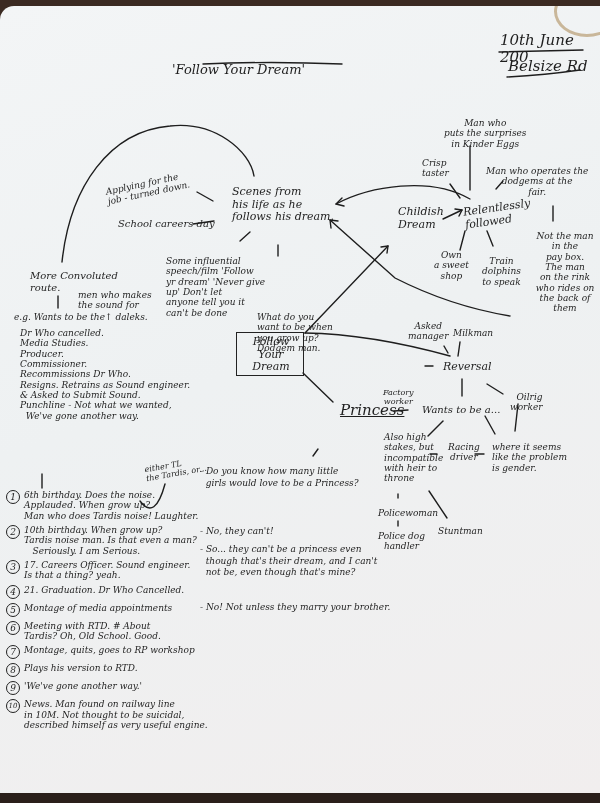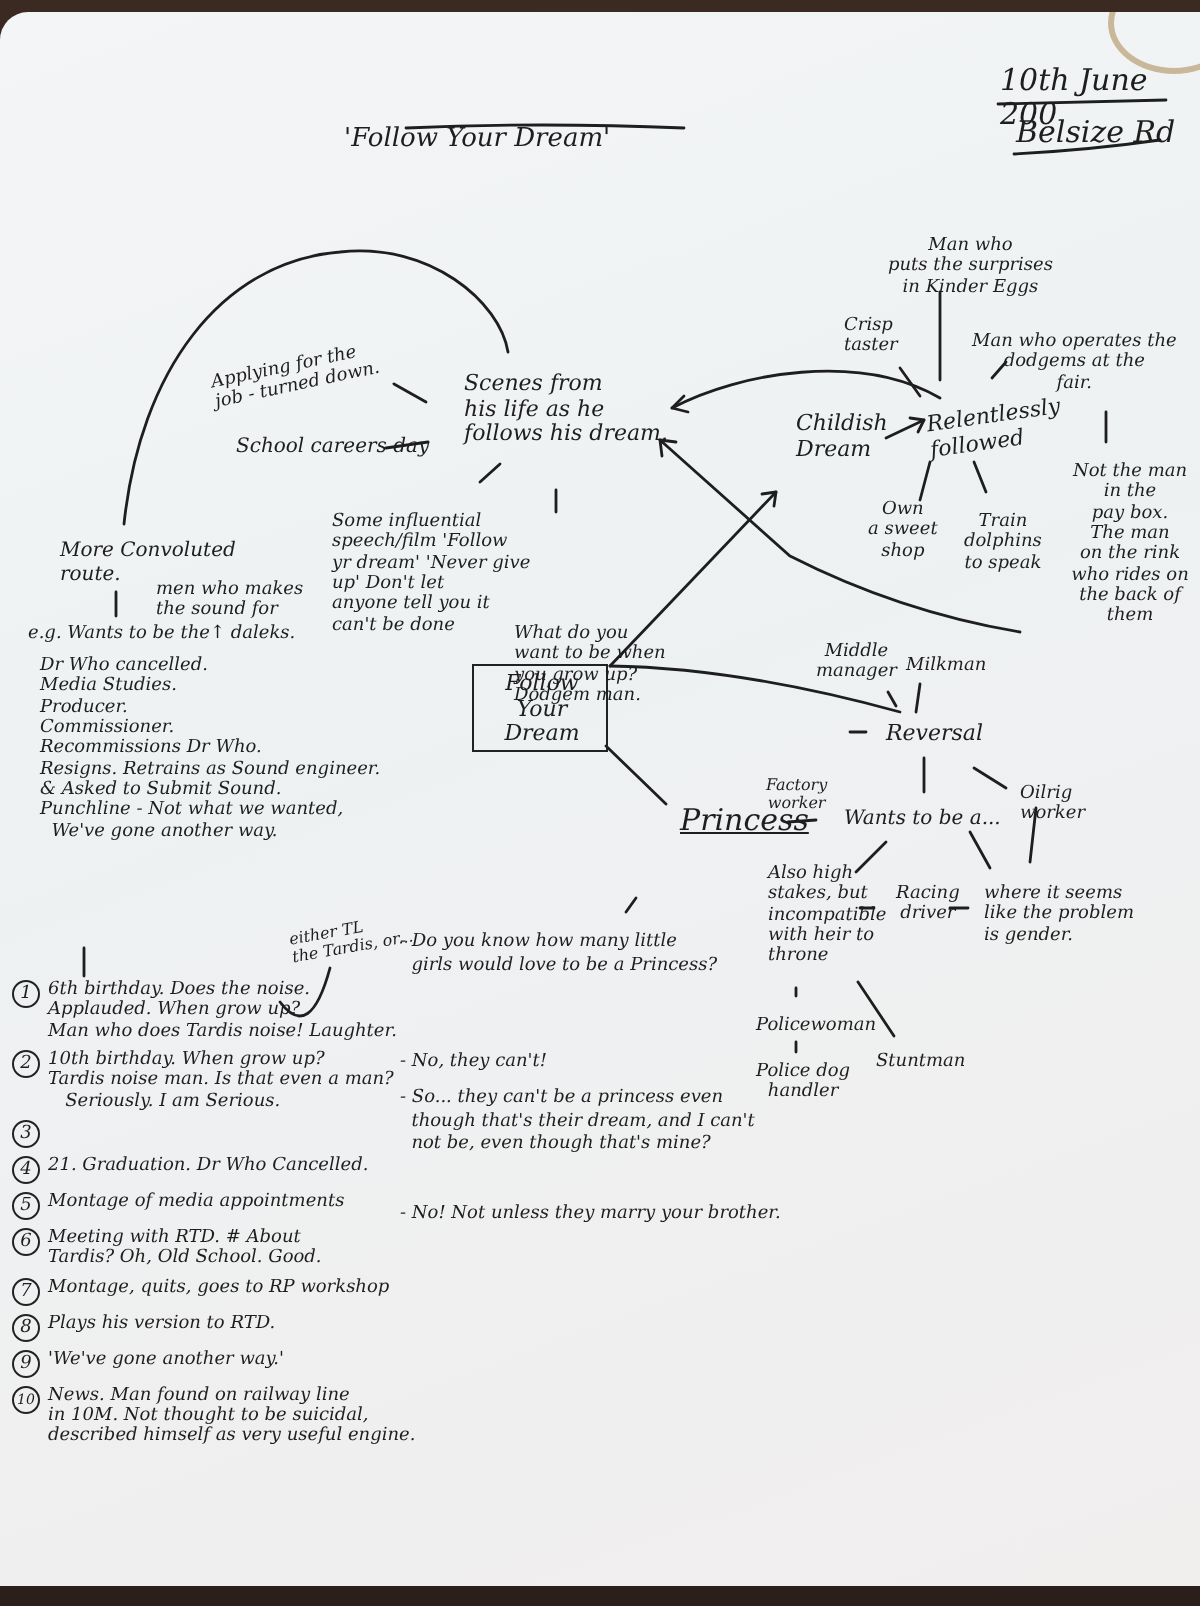--- a/index.html
+++ b/index.html
@@ -126,26 +126,26 @@
 who rides on
 the back of them</div>
   <div class="hw s9" style="left:434px;top:244px;text-align:center;">Own
 a sweet
 shop</div>
   <div class="hw s9" style="left:482px;top:250px;text-align:center;">Train
 dolphins
 to speak</div>
 
   <div class="hw s11" style="left:443px;top:355px;">Reversal</div>
-  <div class="hw s9" style="left:408px;top:315px;text-align:center;">Middle
+  <div class="hw s9" style="left:408px;top:315px;text-align:center;">Asked
 manager</div>
   <div class="hw s9" style="left:453px;top:322px;">Milkman</div>
   <div class="hw s8 s9" style="left:383px;top:352px;font-size:8px;text-align:center;margin-top:30px;">Factory
 worker</div>
-  <div class="hw s9" style="left:510px;top:386px;text-align:left;">Oilrig
+  <div class="hw s9" style="left:510px;top:386px;text-align:right;">Oilrig
 worker</div>
 
   <div class="hw s12 u" style="left:340px;top:396px;">Princess</div>
   <div class="hw s10" style="left:422px;top:398px;">Wants to be a...</div>
   <div class="hw s9" style="left:384px;top:426px;">Also high
 stakes, but
 incompatible
 with heir to
 throne</div>
   <div class="hw s9" style="left:448px;top:436px;text-align:center;">Racing
@@ -189,20 +189,22 @@
 Man who does Tardis noise! Laughter.</span>
     </div>
     <div style="display:flex;margin-bottom:4px;">
       <span class="hw s9" style="position:static;border:1px solid #222;border-radius:50%;width:12px;height:12px;text-align:center;line-height:12px;margin-right:4px;">2</span>
       <span class="hw s9" style="position:static;white-space:pre;">10th birthday. When grow up?
 Tardis noise man. Is that even a man?
    Seriously. I am Serious.</span>
     </div>
     <div style="display:flex;margin-bottom:4px;">
       <span class="hw s9" style="position:static;border:1px solid #222;border-radius:50%;width:12px;height:12px;text-align:center;line-height:12px;margin-right:4px;">3</span>
+      <span class="hw s9" style="position:static;">17. Careers Officer. Sound engineer.
+Is that a thing? yeah.</span>
     </div>
     <div style="display:flex;margin-bottom:4px;">
       <span class="hw s9" style="position:static;border:1px solid #222;border-radius:50%;width:12px;height:12px;text-align:center;line-height:12px;margin-right:4px;">4</span>
       <span class="hw s9" style="position:static;">21. Graduation. Dr Who Cancelled.</span>
     </div>
     <div style="display:flex;margin-bottom:4px;">
       <span class="hw s9" style="position:static;border:1px solid #222;border-radius:50%;width:12px;height:12px;text-align:center;line-height:12px;margin-right:4px;">5</span>
       <span class="hw s9" style="position:static;">Montage of media appointments</span>
     </div>
     <div style="display:flex;margin-bottom:4px;">

